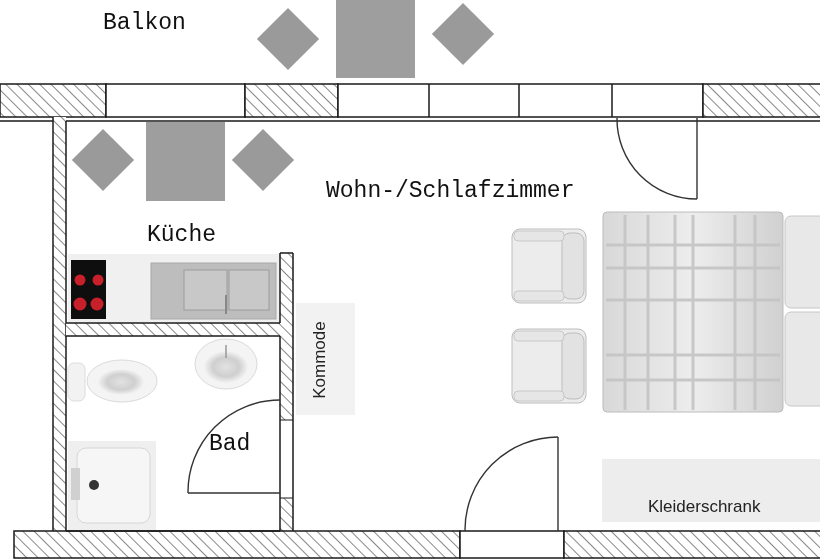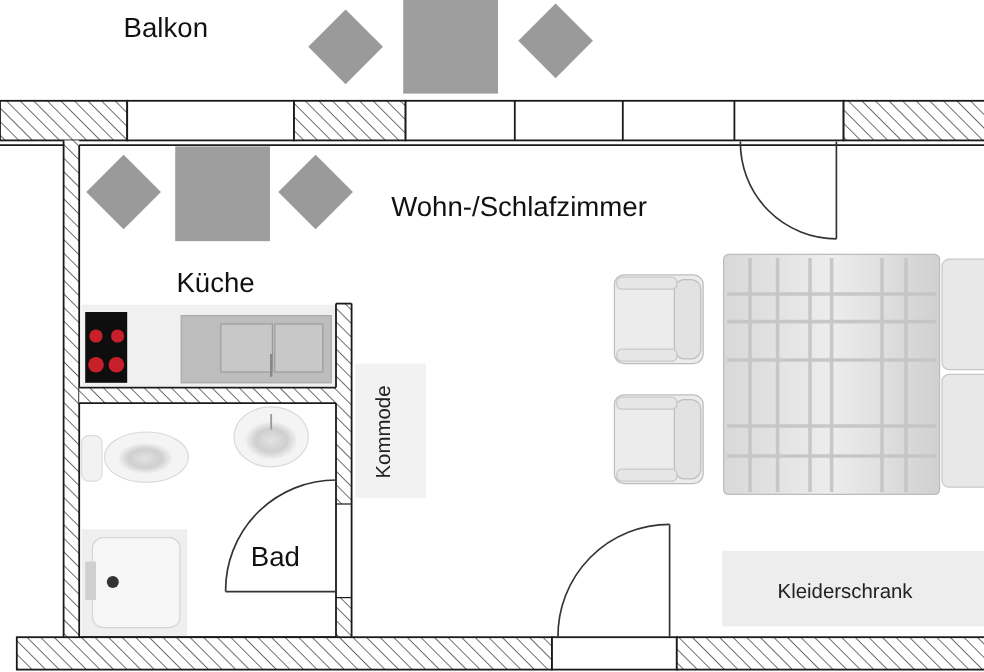--- a/index.html
+++ b/index.html
@@ -1,19 +1,19 @@
 <!DOCTYPE html>
 <html><head>
 <meta charset="utf-8">
 <style>
   html, body { margin:0; padding:0; background:#ffffff; }
   body { width:820px; height:560px; position:relative; overflow:hidden; font-family:"Liberation Sans", sans-serif; }
   svg.plan { position:absolute; left:0; top:0; }
   .label { position:absolute; color:#111; white-space:nowrap; font-family:"Liberation Sans", sans-serif; }
-  .room-label { font-size:23px; }
+  .room-label { font-size:23px;font-family:Liberation Mono, monospace; }
   .furn-label { font-size:17px; color:#222; }
   .vert { transform: rotate(-90deg); transform-origin: center center; }
 </style>
 </head>
 <body>
 
 <svg class="plan" width="820" height="560" viewBox="0 0 820 560">
   <defs>
     <pattern id="hatch" patternUnits="userSpaceOnUse" width="8" height="8" patternTransform="rotate(-45)">
       <rect width="8" height="8" fill="#ffffff"></rect>
@@ -158,17 +158,17 @@
     </g>
     <rect x="785" y="216" width="40" height="92" rx="6" fill="#e8e8e8" stroke="#c6c6c6"></rect>
     <rect x="785" y="312" width="40" height="94" rx="6" fill="#e8e8e8" stroke="#c6c6c6"></rect>
   </g>
 
   <rect x="296" y="303" width="59" height="112" fill="#f2f2f2"></rect>
   <rect x="602" y="459" width="218" height="63" fill="#ededed"></rect>
 </svg>
 
 <div class="label room-label" style="left:103px; top:10px;">Balkon</div>
-<div class="label room-label" style="left:326px; top:159px;">Wohn-/Schlafzimmer</div>
+<div class="label room-label" style="left:326px; top:178px;">Wohn-/Schlafzimmer</div>
 <div class="label room-label" style="left:147px; top:222px;">Küche</div>
-<div class="label room-label" style="left:209px; top:451px;">Bad</div>
+<div class="label room-label" style="left:209px; top:431px;">Bad</div>
 <div class="label furn-label vert" style="left:280px; top:350px; width:80px; text-align:center;">Kommode</div>
-<div class="label furn-label" style="left:648px; top:483px;">Kleiderschrank</div>
+<div class="label furn-label" style="left:648px; top:497px;">Kleiderschrank</div>
 
 </body></html>

